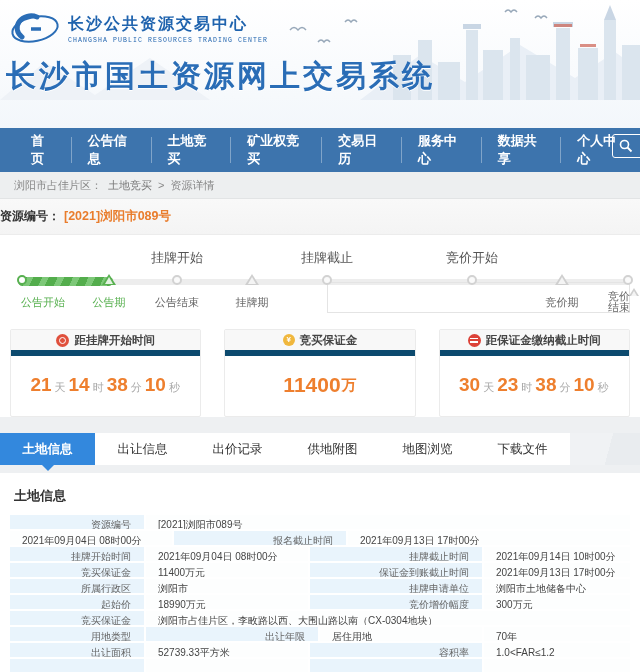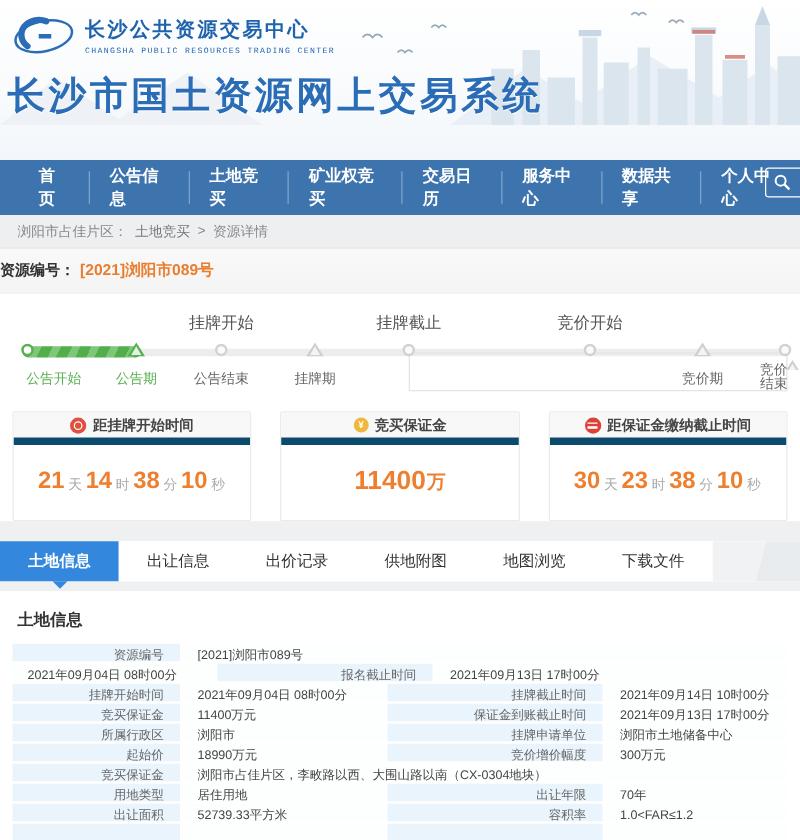--- a/index.html
+++ b/index.html
@@ -299,22 +299,22 @@
       <div class="tc tv2-cell">300万元</div>
     </div>
 
     <div class="t-row">
       <div class="tc tl-cell">竞买保证金</div>
       <div class="tc tv-cell span">浏阳市占佳片区，李畋路以西、大围山路以南（CX-0304地块）</div>
     </div>
 
     <div class="t-row">
       <div class="tc tl-cell">用地类型</div>
+      <div class="tc tl2-cell">出让年限</div>
       <div class="tc tv-cell">居住用地</div>
-      <div class="tc tl2-cell">出让年限</div>
       <div class="tc tv2-cell">70年</div>
     </div>
 
     <div class="t-row">
       <div class="tc tl-cell">出让面积</div>
       <div class="tc tv-cell">52739.33平方米</div>
       <div class="tc tl2-cell">容积率</div>
       <div class="tc tv2-cell">1.0&lt;FAR≤1.2</div>
     </div>
 

